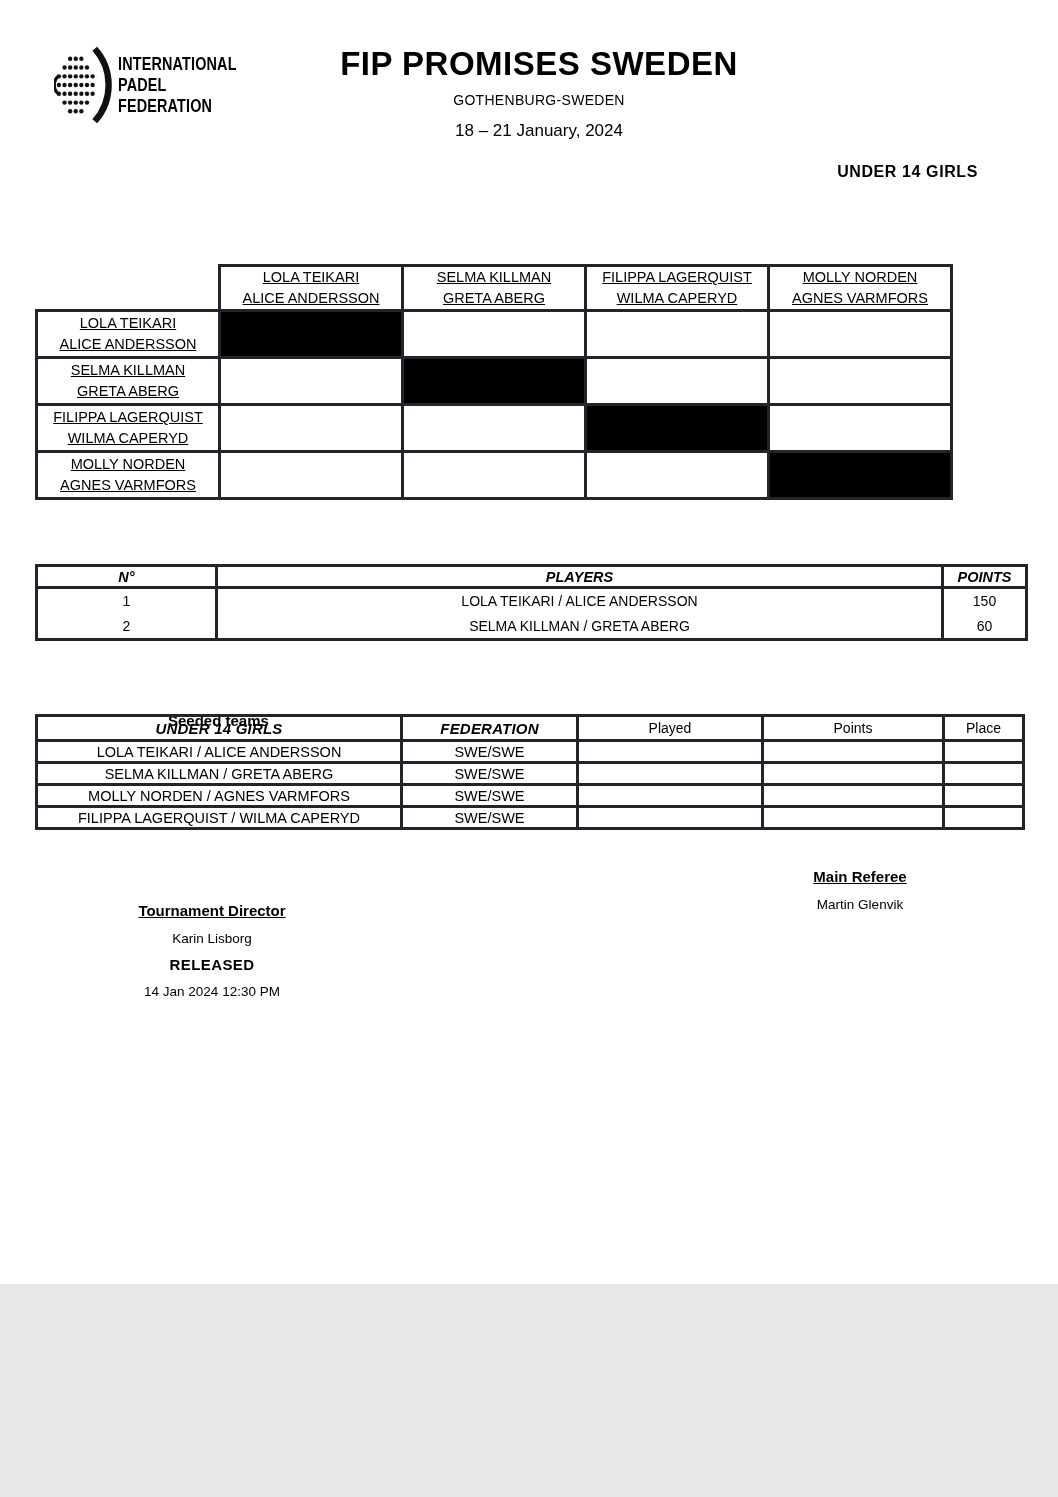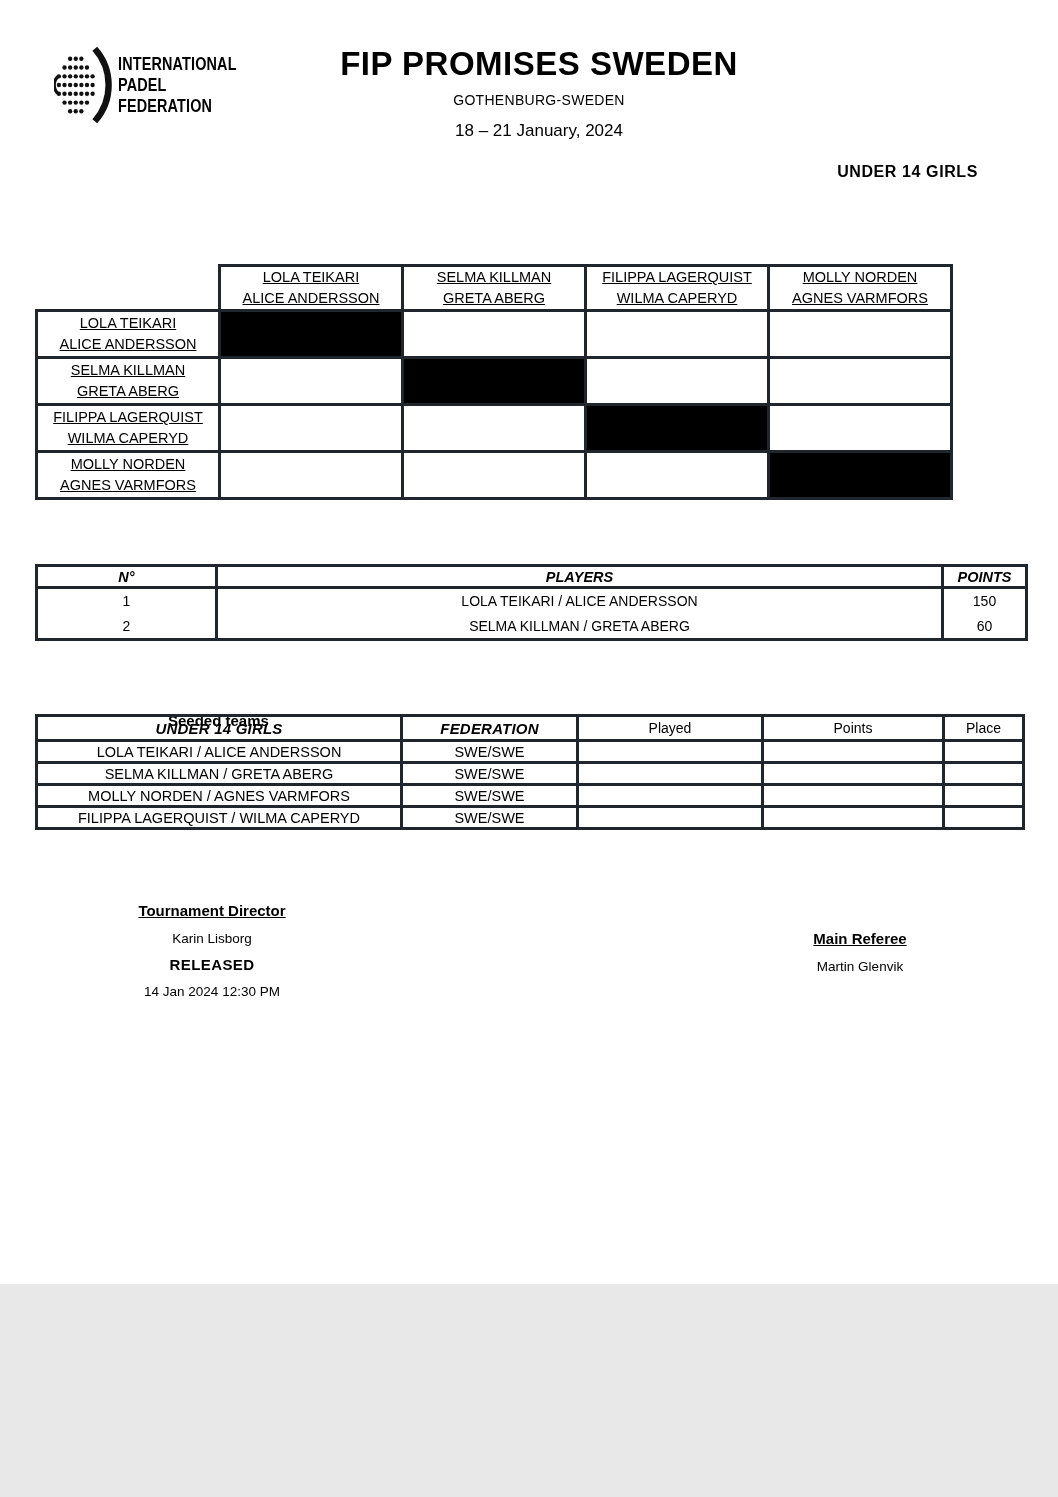--- a/index.html
+++ b/index.html
@@ -51,21 +51,21 @@
   .seed .c0 { width:365px; } .seed .c1 { width:176px; } .seed .c2 { width:185px; }
   .seed .c3 { width:181px; } .seed .c4 { width:80px; }
   .seed th, .seed td { border:3px solid #21252c; text-align:center; vertical-align:middle; }
   .seed thead th { height:25px; font-size:14px; font-weight:normal; }
   .seed thead th.em { font-size:15px; font-weight:bold; font-style:italic; letter-spacing:.2px; }
   .seed tbody td { height:22px; font-size:14.5px; }
 
   
   .sig { position:absolute; text-align:center; }
   .sig-director { left:93px; top:902px; width:238px; }
-  .sig-referee  { left:747px; top:930px; width:226px; }
+  .sig-referee  { left:747px; top:868px; width:226px; }
   .sig-label { font-size:15px; font-weight:bold; text-decoration:underline; }
   .sig-name  { margin-top:12px; font-size:13.5px; }
   .sig-status{ margin-top:10px; font-size:15px; font-weight:bold; letter-spacing:.4px; }
   .sig-date  { margin-top:11px; font-size:13.5px; }
 </style>
 </head>
 <body>
 
 <div class="page">
 

